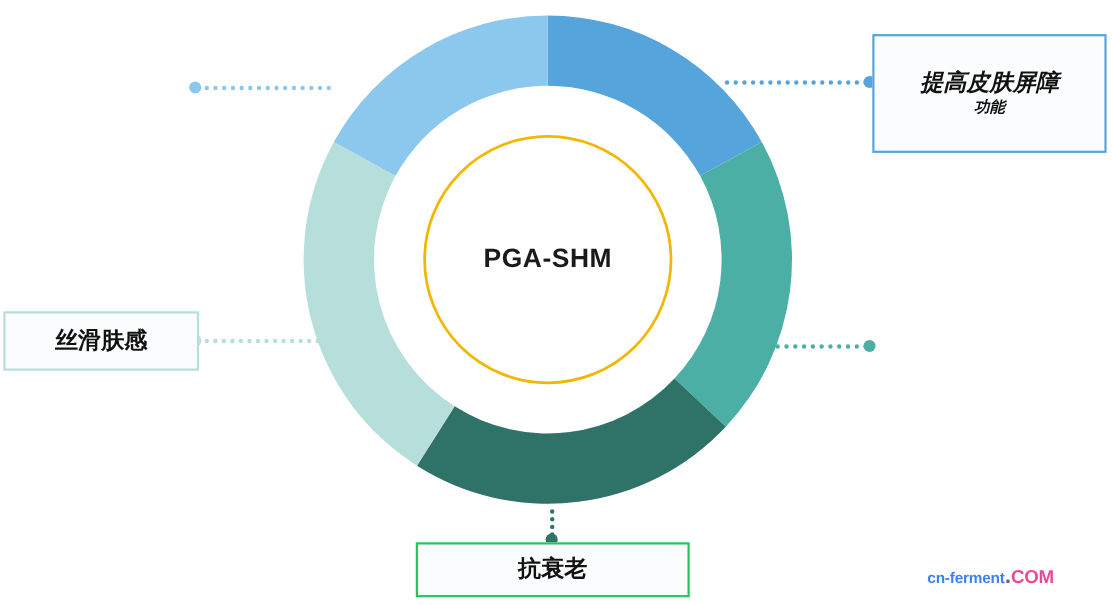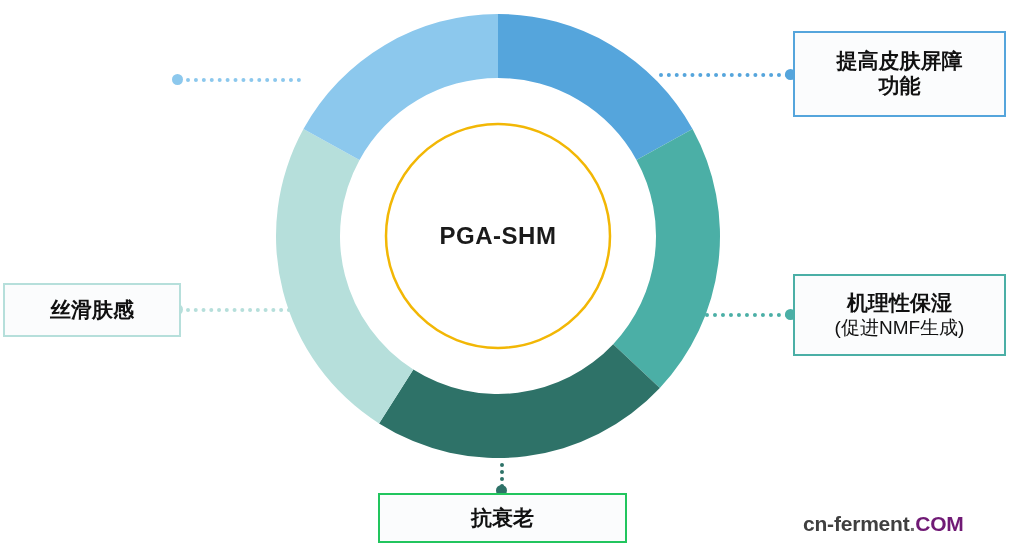--- a/index.html
+++ b/index.html
@@ -19,26 +19,26 @@
     font-size:24px;font-weight:bold;color:#1a1a1a;letter-spacing:.5px;
   }
 
   
   .box{
     position:absolute;box-sizing:border-box;background:#fbfcfd;
     display:flex;flex-direction:column;align-items:center;justify-content:center;
     text-align:center;color:#111;line-height:1.18;
   }
   .box .l1{font-size:21px;font-weight:bold;white-space:nowrap;}
-  .box .l2{font-size:21px;font-weight:bold;white-space:nowrap;}
+  .box .l2{font-size:14px;font-weight:bold;white-space:nowrap;}
   .box .sub{font-size:19px;font-weight:normal;white-space:nowrap;margin-top:1px;}
 
   #box-film      {left:3px;  top:53px;  width:178px;height:54px; border:2px solid #8CC8ED;}
   #box-silky     {left:3px;  top:283px; width:178px;height:54px; border:2px solid #B6DFDB;text-align:center;}
-  #box-barrier   {left:793px;top:31px;  width:213px;height:86px; border:2px solid #55A5DC;}
+  #box-barrier   {left:793px;top:31px;  width:213px;height:108px; border:2px solid #55A5DC;font-style:italic;}
   #box-moisture  {left:793px;top:274px; width:213px;height:82px; border:2px solid #4BAFA6;}
   #box-anti      {left:378px;top:493px; width:249px;height:50px; border:2px solid #22c55e;}
 
   
   .leader{position:absolute;height:0;border-top:4px dotted;}
   .leader-v{position:absolute;width:0;border-left:4px dotted;}
   .dot{position:absolute;width:11px;height:11px;border-radius:50%;}
 
   #lead-film   {left:186px;top:78px; width:115px;border-color:#8CC8ED;}
   #dot-film    {left:172px;top:74px; background:#8CC8ED;}
@@ -49,23 +49,23 @@
   #lead-moist  {left:705px;top:313px;width:84px; border-color:#4BAFA6;}
   #dot-moist   {left:785px;top:309px;background:#4BAFA6;}
   #lead-anti   {left:500px;top:463px;height:32px;border-color:#2E7268;}
   #dot-anti    {left:496px;top:485px;background:#2E7268;}
 
   
   #watermark{
     position:absolute;left:803px;top:512px;white-space:nowrap;
     font-weight:bold;letter-spacing:-.2px;
   }
-  #watermark .wm-a{font-size:21px;color:#404040;}
+  #watermark .wm-a{font-size:14px;color:#3b82f6;margin-left:40px;}
   #watermark .wm-b{font-size:21px;color:#6b6b6b;}
-  #watermark .wm-c{font-size:21px;color:#701a75;}
+  #watermark .wm-c{font-size:17px;color:#ec4899;}
 </style>
 </head>
 <body>
 
 <div id="stage">
 
   <div class="donut-wrap">
     <svg class="donut-svg" viewBox="0 0 450 450">
 
       <path fill="#55A5DC" d="M 225.00 3.00 A 222 222 0 0 1 419.54 118.05 L 363.46 148.88 A 158 158 0 0 0 225.00 67.00 Z"></path>
@@ -101,24 +101,20 @@
 
   <div class="box" id="box-silky">
     <span class="l1">丝滑肤感</span>
   </div>
 
   <div class="box" id="box-barrier">
     <span class="l1">提高皮肤屏障</span>
     <span class="l2">功能</span>
   </div>
 
-  <div class="box" id="box-moisture">
-    <span class="l1">机理性保湿</span>
-    <span class="sub">(促进NMF生成)</span>
-  </div>
 
   <div class="box" id="box-anti">
     <span class="l1">抗衰老</span>
   </div>
 
   <div id="watermark">
     <span class="wm-a">cn-ferment</span><span class="wm-b">.</span><span class="wm-c">COM</span>
   </div>
 
 </div>

